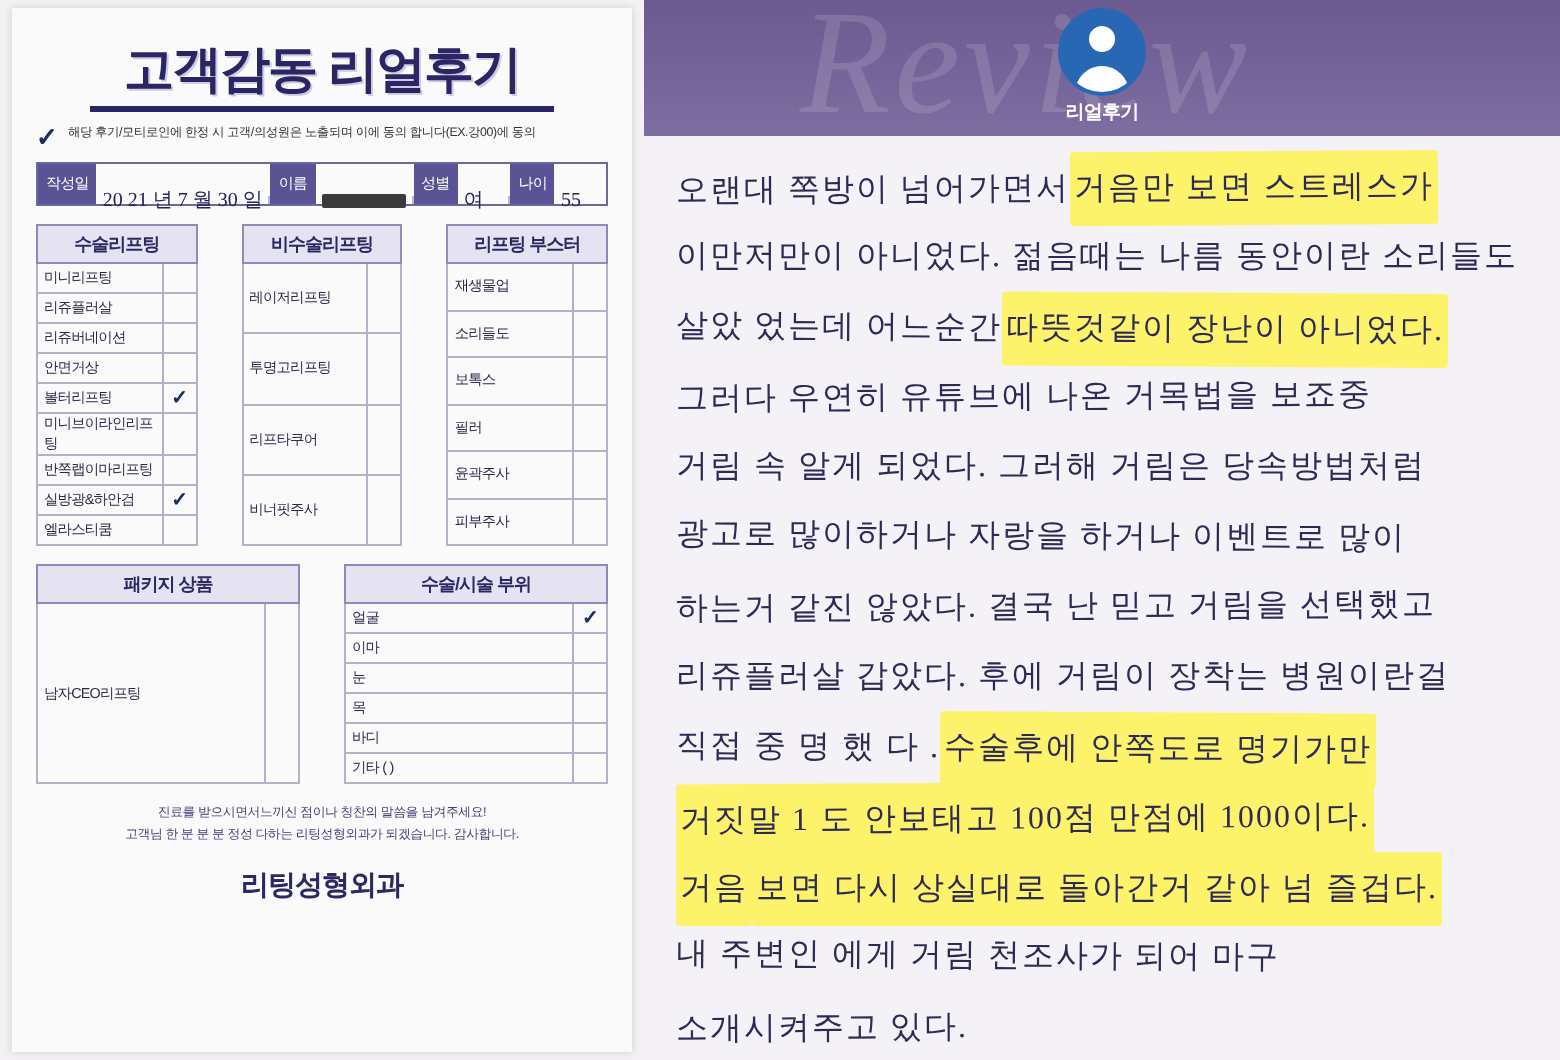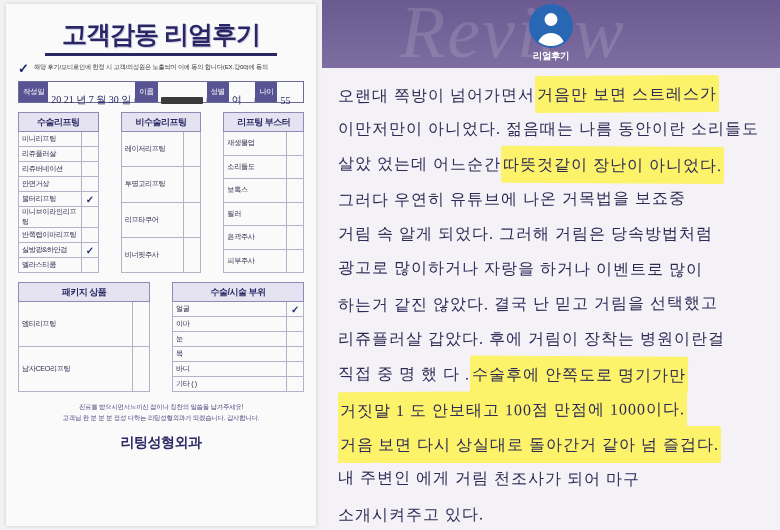--- a/index.html
+++ b/index.html
@@ -419,24 +419,20 @@
         </div>
 
         <div class="tables sec2">
           <table class="tbl">
             <thead>
                 <tr>
                   <th colspan="2">패키지 상품</th>
                 </tr>
               </thead>
             <tbody>
-                <tr>
-                  <td>엠티리프팅</td>
-                  <td class="chk"></td>
-                </tr>
                 <tr>
                   <td>남자CEO리프팅</td>
                   <td class="chk"></td>
                 </tr>
               </tbody>
           </table>
           <table class="tbl">
             <thead>
                 <tr>
                   <th colspan="2">수술/시술 부위</th>

